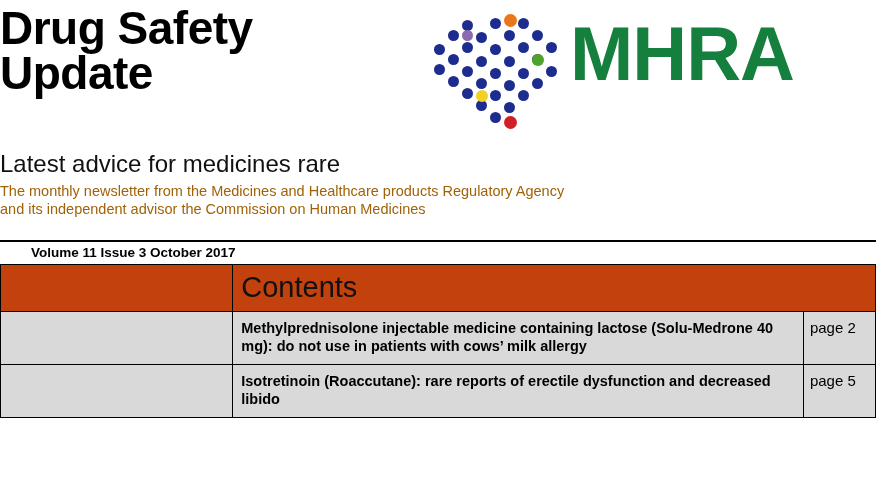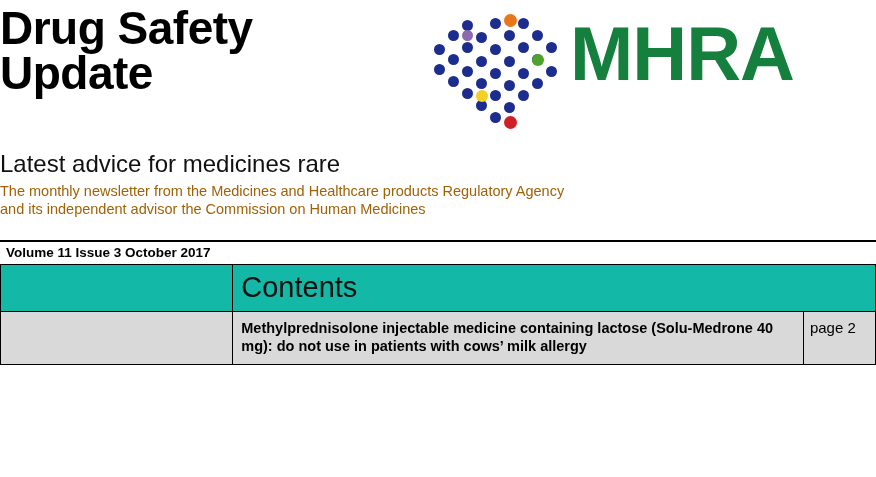--- a/index.html
+++ b/index.html
@@ -94,20 +94,21 @@
     width: 876px;
     border-top: 2px solid #000;
     border-bottom: 2px solid #000;
     background: #ffffff;
     height: 22px;
   }
   .volbar-text {
     font-size: 13.5px;
     font-weight: bold;
     padding: 3px 0 0 6px;
+    margin-left: 25px;
   }
 
   
   .contents {
     position: absolute;
     left: 0;
     top: 264px;
     width: 876px;
     border-collapse: collapse;
     table-layout: fixed;
@@ -115,21 +116,21 @@
   .contents td {
     border: 1px solid #000;
     vertical-align: top;
     padding: 0;
   }
   .col-left  { width: 232px; background: #d9d9d9; }
   .col-mid   { width: 570px; background: #d9d9d9; }
   .col-right { width: 72px;  background: #d9d9d9; }
 
   .contents-heading-row td {
-    background: #14b8a6;
+    background: #c2410c;
     height: 46px;
   }
   .contents-heading {
     font-size: 29px;
     padding: 6px 0 0 8px;
     color: #111;
   }
 
   .item-row td {
     background: #d9d9d9;
@@ -231,16 +232,25 @@
         <td class="spacer-cell"></td>
         <td>
           <div class="item-title">Methylprednisolone injectable medicine containing lactose (Solu-Medrone 40 mg): do not use in patients with cows’ milk allergy</div>
         </td>
         <td>
           <div class="item-page">page 2</div>
         </td>
       </tr>
 
 
+      <tr class="item-row">
+        <td class="spacer-cell"></td>
+        <td>
+          <div class="item-title">Isotretinoin (Roaccutane): rare reports of erectile dysfunction and decreased libido</div>
+        </td>
+        <td>
+          <div class="item-page">page 5</div>
+        </td>
+      </tr>
     </tbody>
   </table>
 
 </div>
 
 </body></html>

